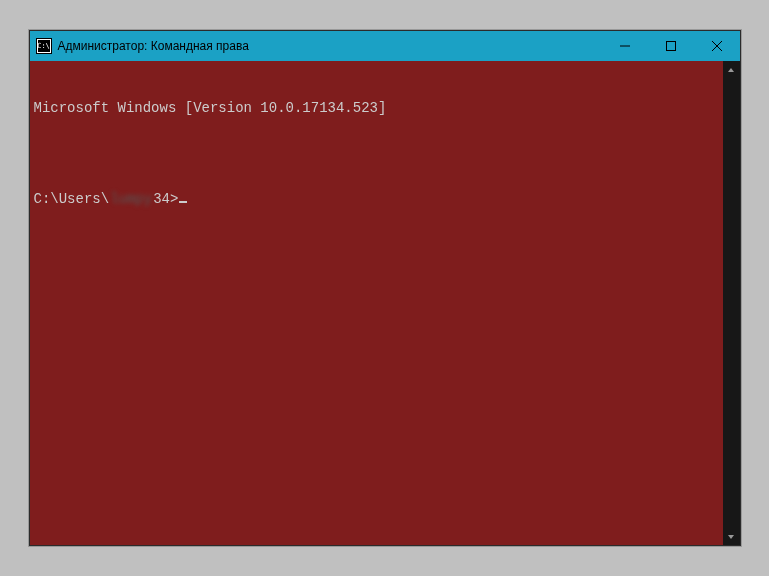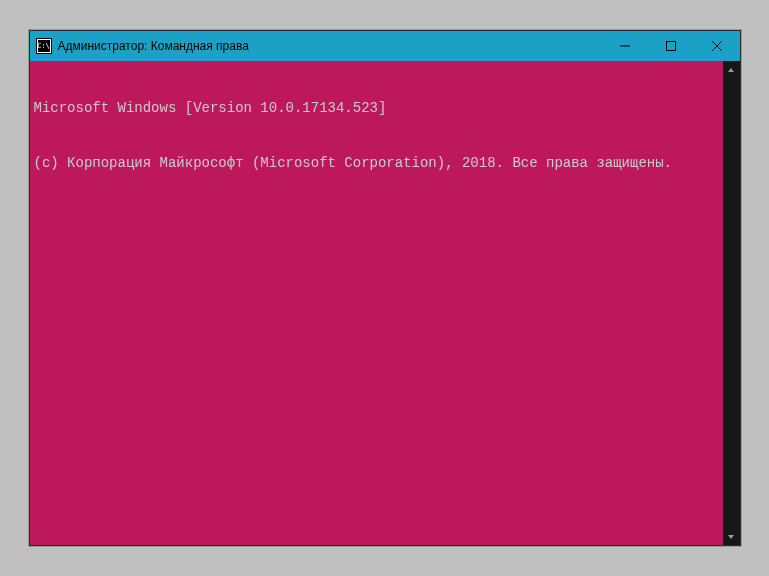--- a/index.html
+++ b/index.html
@@ -82,21 +82,21 @@
       justify-content: center;
       cursor: pointer;
       color: #000;
     }
     .ctrl-btn svg {
       width: 10px;
       height: 10px;
     }
     .terminal-body {
       flex: 1;
-      background: #be185d;
+      background: #7f1d1d;
       display: flex;
       overflow: hidden;
     }
     .terminal-content {
       flex: 1;
       padding: 2px 4px;
       font-family: Consolas, 'Courier New', monospace;
       font-size: 14px;
       color: #cccccc;
       line-height: 1.3;
@@ -173,22 +173,24 @@
         <svg viewBox="0 0 10 10">
             <line x1="0" y1="0" x2="10" y2="10" stroke="currentColor" stroke-width="1"></line>
             <line x1="10" y1="0" x2="0" y2="10" stroke="currentColor" stroke-width="1"></line>
           </svg>
       </div>
     </div>
   </div>
   <div class="terminal-body">
     <div class="terminal-content">
       <span class="terminal-line">Microsoft Windows [Version 10.0.17134.523]</span>
-      <span class="terminal-line">(c) Корпорация Майкрософт (Microsoft Corporation), 2018. Все права защищены.</span>
       <span class="terminal-line"></span>
+      <div class="prompt-line">
+        <span>C:\Users\</span><span class="blurred">lumpy</span><span>34&gt;</span><span class="cursor-blink"></span>
+      </div>
     </div>
     <div class="scrollbar">
       <div class="scroll-btn">
         <svg viewBox="0 0 8 8">
             <path d="M4 2 L7 6 L1 6 Z" fill="currentColor"></path>
           </svg>
       </div>
       <div class="scroll-track"></div>
       <div class="scroll-btn">
         <svg viewBox="0 0 8 8">

